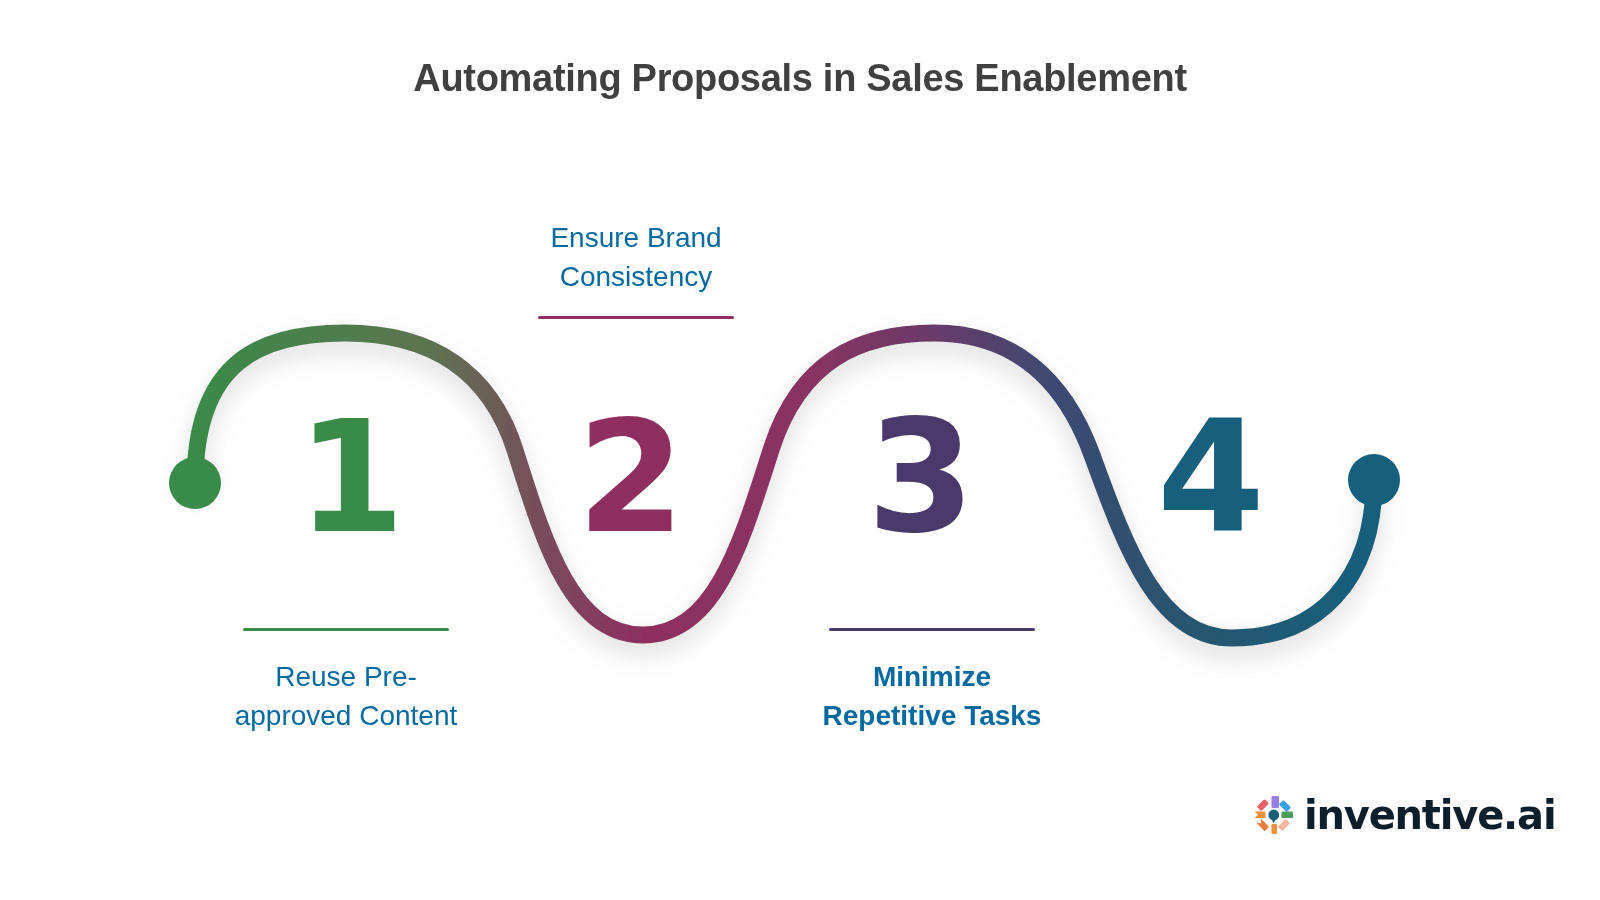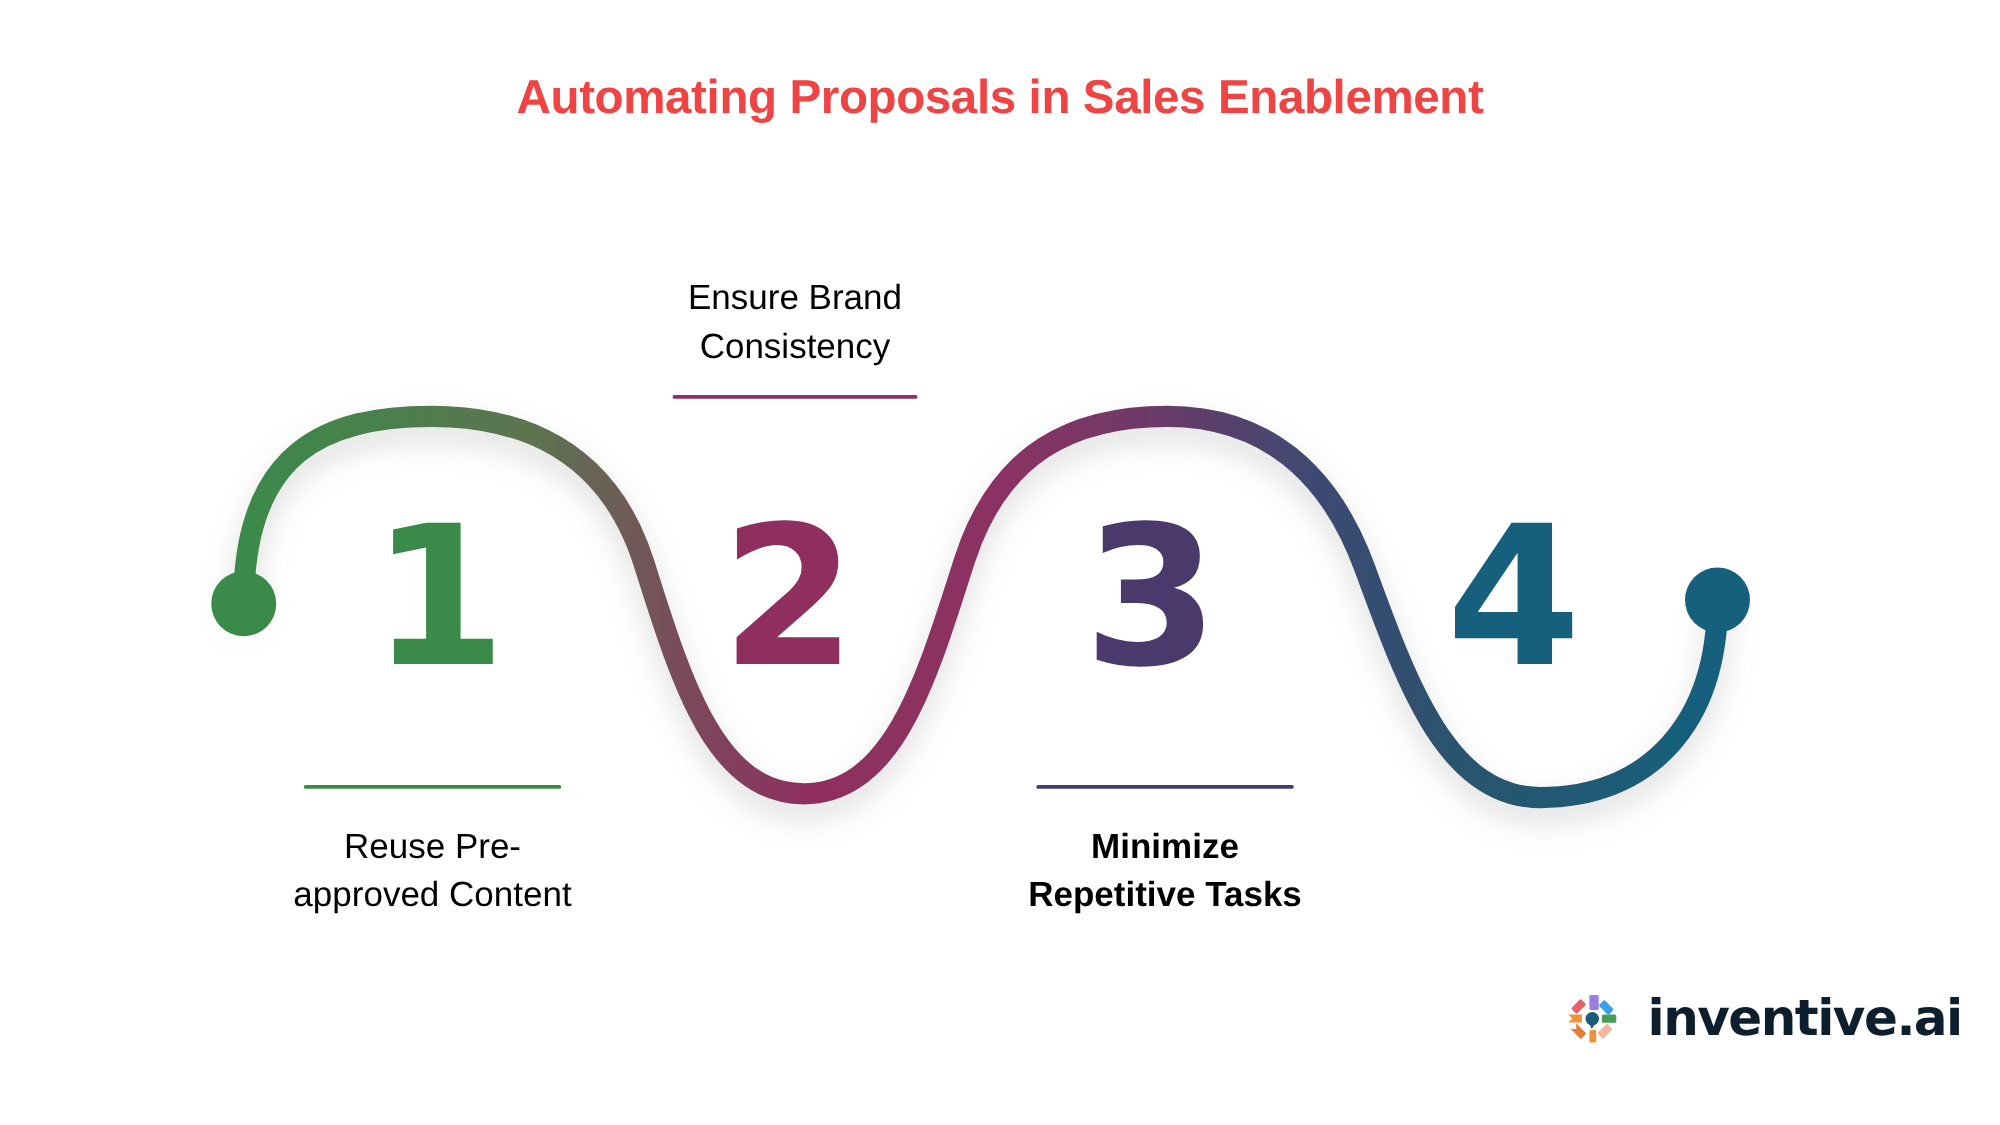--- a/index.html
+++ b/index.html
@@ -22,21 +22,21 @@
   
   #title {
     position: absolute;
     left: 0;
     top: 57px;
     width: 1600px;
     text-align: center;
     font-size: 38px;
     font-weight: bold;
     letter-spacing: -0.3px;
-    color: #ef4444;
+    color: #404040;
     font-family: "Liberation Sans", sans-serif;
   }
 
   
   #wave-layer {
     position: absolute;
     left: 0;
     top: 0;
     width: 1600px;
     height: 900px;
@@ -60,21 +60,21 @@
   #num-4 { left: 1120px; top: 400px; color: #16607d; }
 
   
   .callout {
     position: absolute;
     text-align: center;
   }
   .callout-text {
     font-size: 28px;
     line-height: 39px;
-    color: #000000;
+    color: #0369a1;
     font-family: "Liberation Sans", sans-serif;
     white-space: pre-line;
   }
   .callout-rule {
     height: 3px;
     border-radius: 2px;
     margin: 0 auto;
   }
 
   
@@ -91,21 +91,21 @@
   #callout-3 { left: 782px; top: 628px; width: 300px; font-weight: bold; }
   #callout-3 .callout-rule { width: 206px; margin-bottom: 26px; background: #4a3a6b; }
 
   
   #logo {
     position: absolute;
     left: 1252px;
     top: 793px;
     display: flex;
     align-items: center;
-    gap: 22px;
+    gap: 8px;
   }
   #logo-mark { width: 44px; height: 44px; display: block; }
   #logo-text {
     font-family: "DejaVu Sans", sans-serif;
     font-weight: bold;
     font-size: 40px;
     line-height: 44px;
     letter-spacing: -1.2px;
     color: #0d1f2d;
   }

